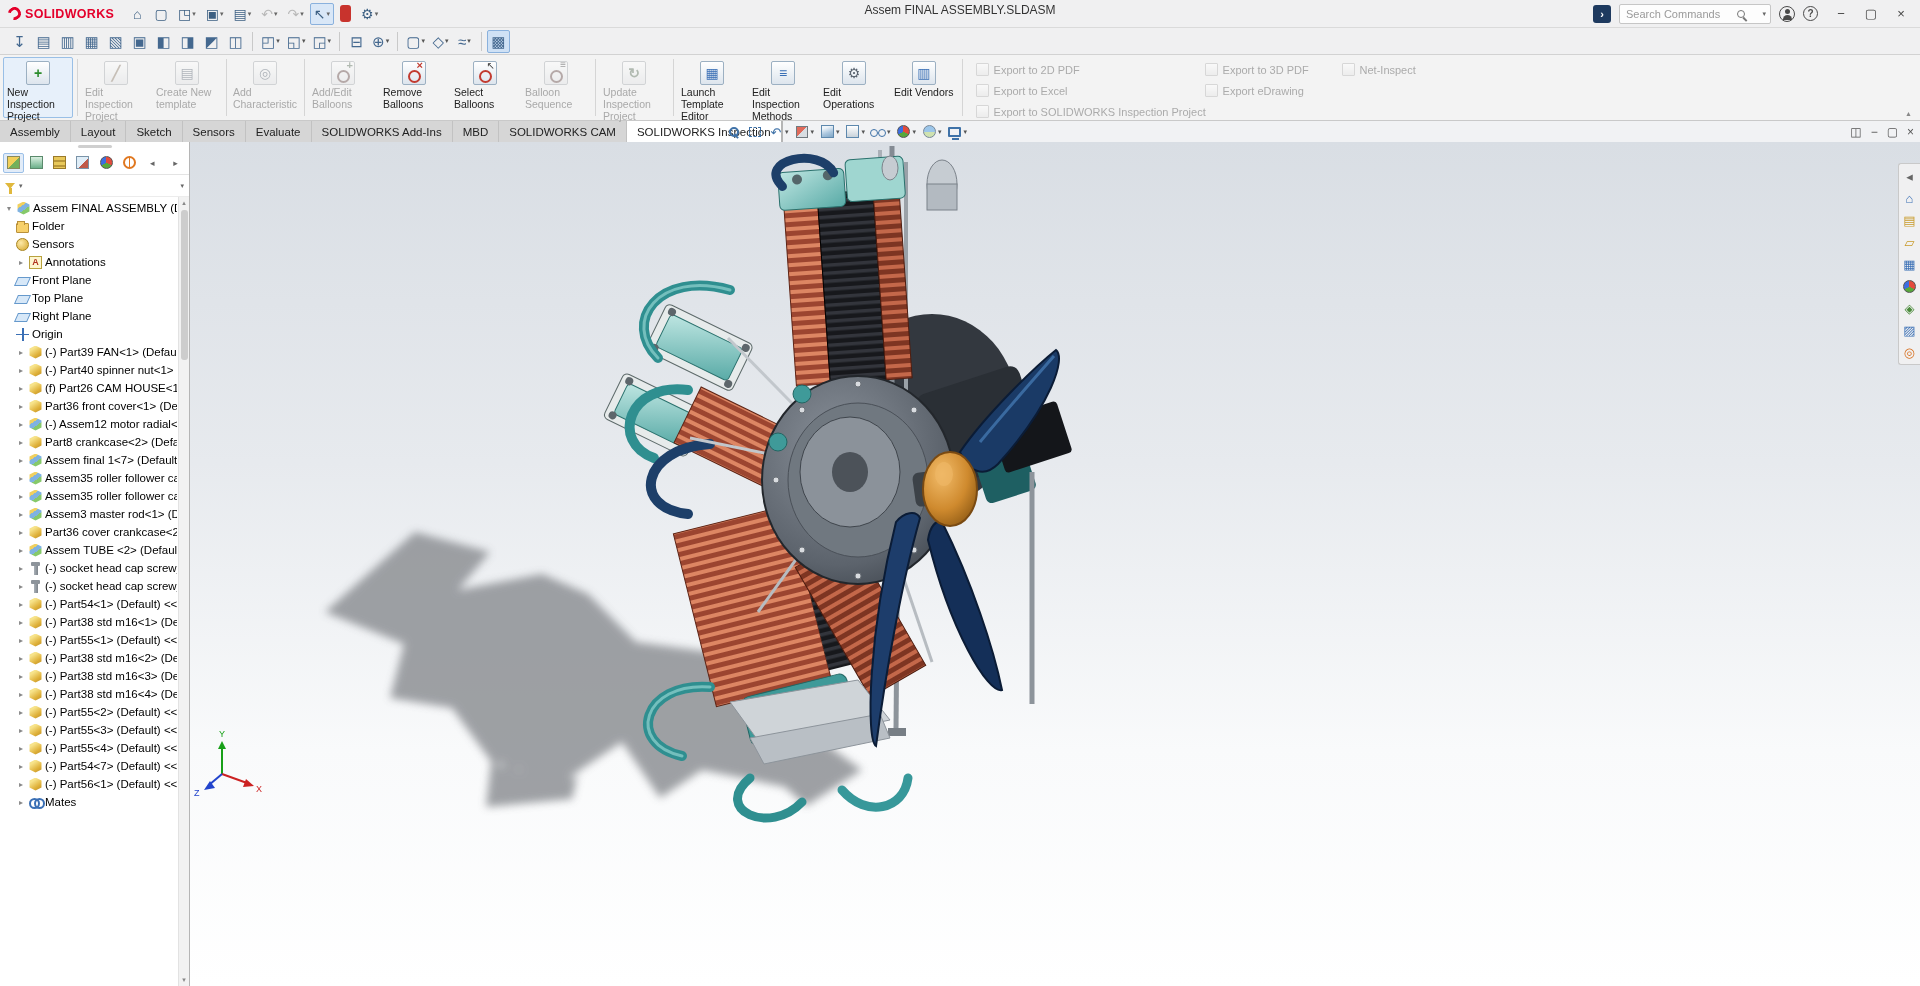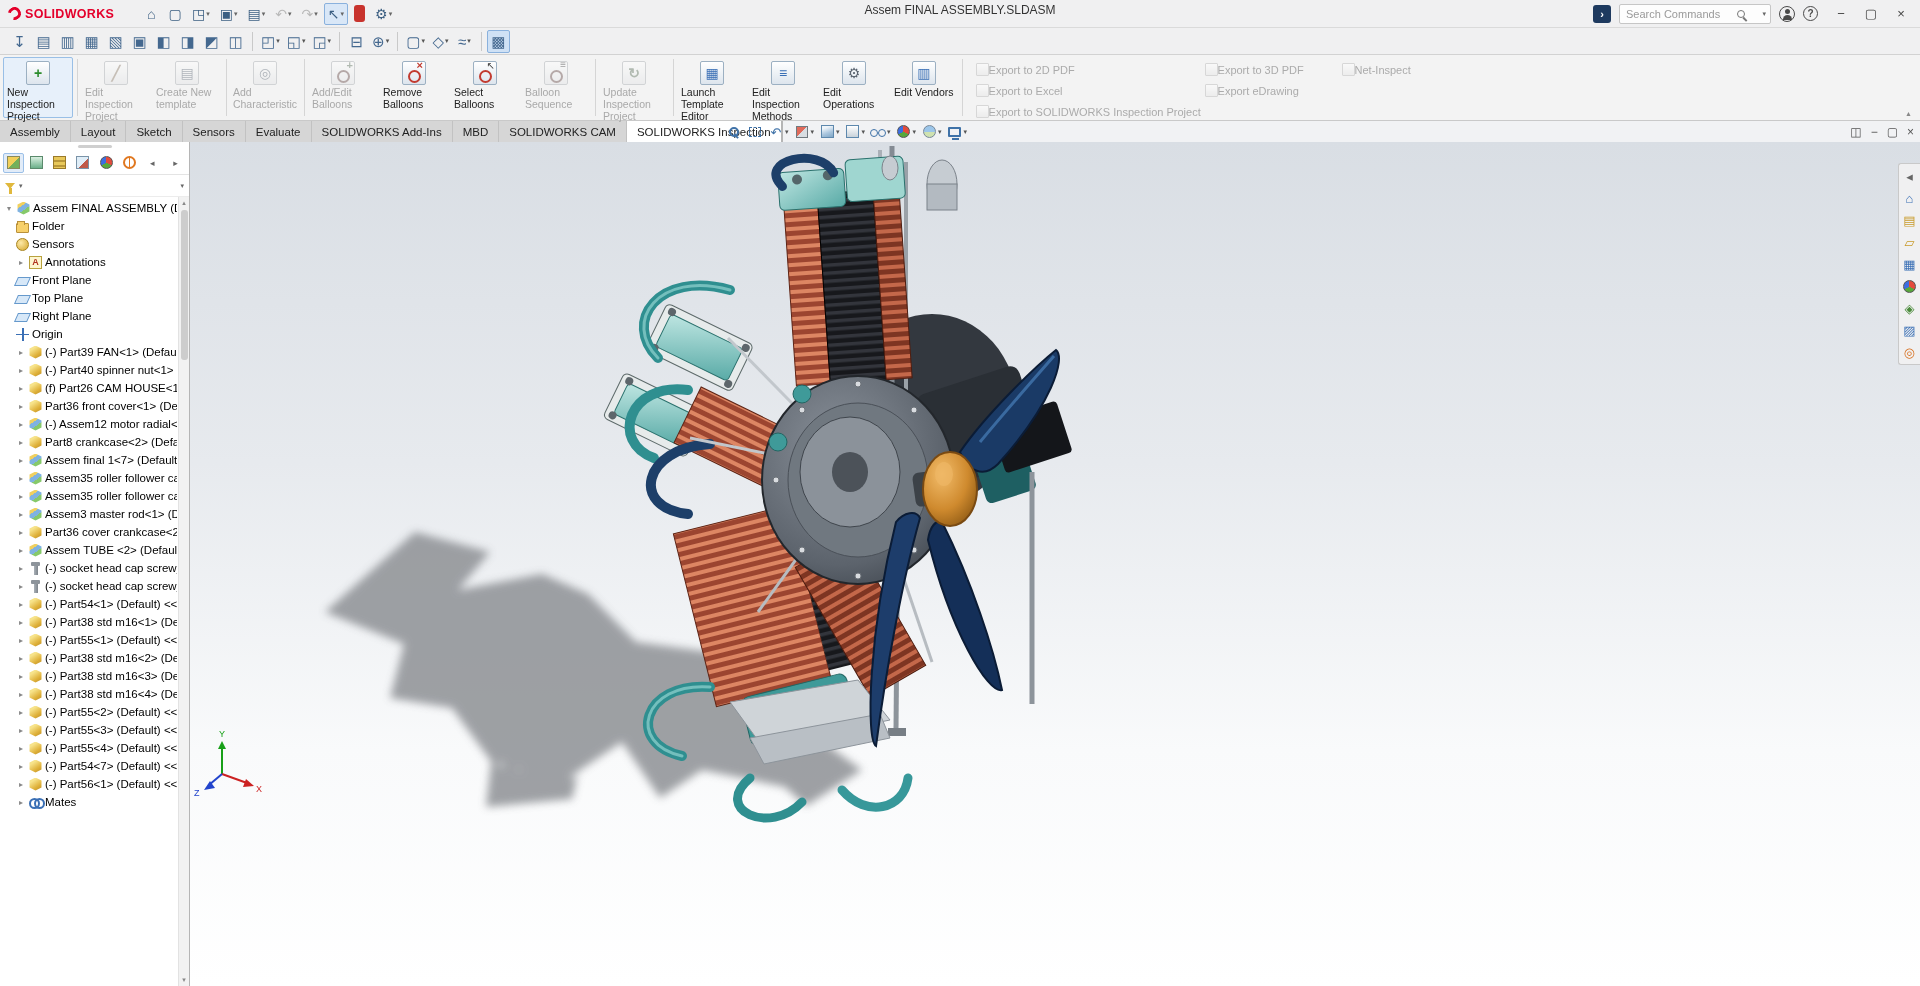--- a/index.html
+++ b/index.html
@@ -1,20 +1,20 @@
 <!DOCTYPE html>
 <html><head>
 <meta charset="utf-8">
 <style>
   *{box-sizing:border-box;margin:0;padding:0}
   html,body{width:1920px;height:986px;overflow:hidden;font-family:"Liberation Sans",sans-serif;background:#fff;user-select:none}
 
   
   .titlebar{position:absolute;left:0;top:0;width:1920px;height:28px;background:#f0f0f1;border-bottom:1px solid #dadada;display:flex;align-items:center;z-index:30}
-  .logo{display:flex;align-items:center;gap:4px;margin:0 26px 0 8px}
+  .logo{display:flex;align-items:center;gap:4px;margin:0 12px 0 8px}
   .logo-swirl{width:13px;height:13px;border:3px solid #e4002b;border-radius:50%;border-left-color:transparent;transform:rotate(-35deg)}
   .logo-text{color:#e4002b;font-weight:bold;font-size:12.5px;letter-spacing:.3px}
   .tbtns{display:flex;align-items:center;gap:2px}
   .tbtn{height:22px;min-width:22px;padding:0 3px;display:flex;align-items:center;justify-content:center;border:1px solid transparent;border-radius:2px}
   .tbtn .tglyph{font-size:14px;color:#3c5f82;line-height:1}
   .tbtn .tcaret{font-size:7px;color:#666;margin-left:1px}
   .tbtn.active{background:#d9e7f7;border-color:#8ab1dd}
   .tbtn.disabled .tglyph{color:#b9b9b9}
   .tbtn.redbadge{width:11px;min-width:11px;height:17px;background:#c8332d;border-radius:3px;padding:0;margin:0 4px}
   .tb-title{position:absolute;left:50%;top:0;height:20px;transform:translateX(-50%);display:flex;align-items:center;font-size:12px;color:#333;white-space:nowrap}
@@ -60,21 +60,21 @@
   .ic-rb-methods::after{content:"≡";color:#3a6fb5;font-weight:bold}
   .ic-rb-operations::after{content:"⚙";color:#5a6470}
   .ic-rb-vendors::after{content:"▥";color:#3a6fb5}
   .rlabel{font-size:10.5px;line-height:1.12;text-align:left;color:#222;word-wrap:break-word}
   .rbtn.disabled .rlabel{color:#a9a9a9}
   .rbtn.disabled .ri{opacity:.45;filter:grayscale(.8)}
   .rsep{width:1px;background:#d5d5d5;margin:2px 3px;flex:none}
   .xcols{display:flex;align-items:flex-start;padding-top:4px}
   .xcol{display:flex;flex-direction:column;gap:4px;padding:0 10px}
   .xcol1{width:222px}.xcol2{width:130px}.xcol3{width:110px}
-  .xrow{display:flex;align-items:center;height:17px;white-space:nowrap}
+  .xrow{display:flex;align-items:center;gap:5px;height:17px;white-space:nowrap}
   .xic{width:13px;height:13px;background:linear-gradient(#fff,#e2e8ee);border:1px solid #b5bec8;border-radius:1px;flex:none}
   .xrow.disabled .xic{opacity:.5;filter:grayscale(1)}
   .xlabel{font-size:11px;color:#444}
   .xrow.disabled .xlabel{color:#ababab}
   .ribbon-collapse{position:absolute;right:8px;bottom:3px;font-size:7px;color:#888}
 
   
   .tabrow{position:absolute;left:0;top:121px;width:1920px;height:21px;background:#f1f2f4;z-index:27}
   .tabs{display:inline-flex;height:21px;background:#d6d6d6;border-right:1px solid #b5b5b5}
   .tab{padding:0 10px;display:flex;align-items:center;font-size:11.5px;color:#222;border-right:1px solid #c2c2c2;background:#d6d6d6;white-space:nowrap}

